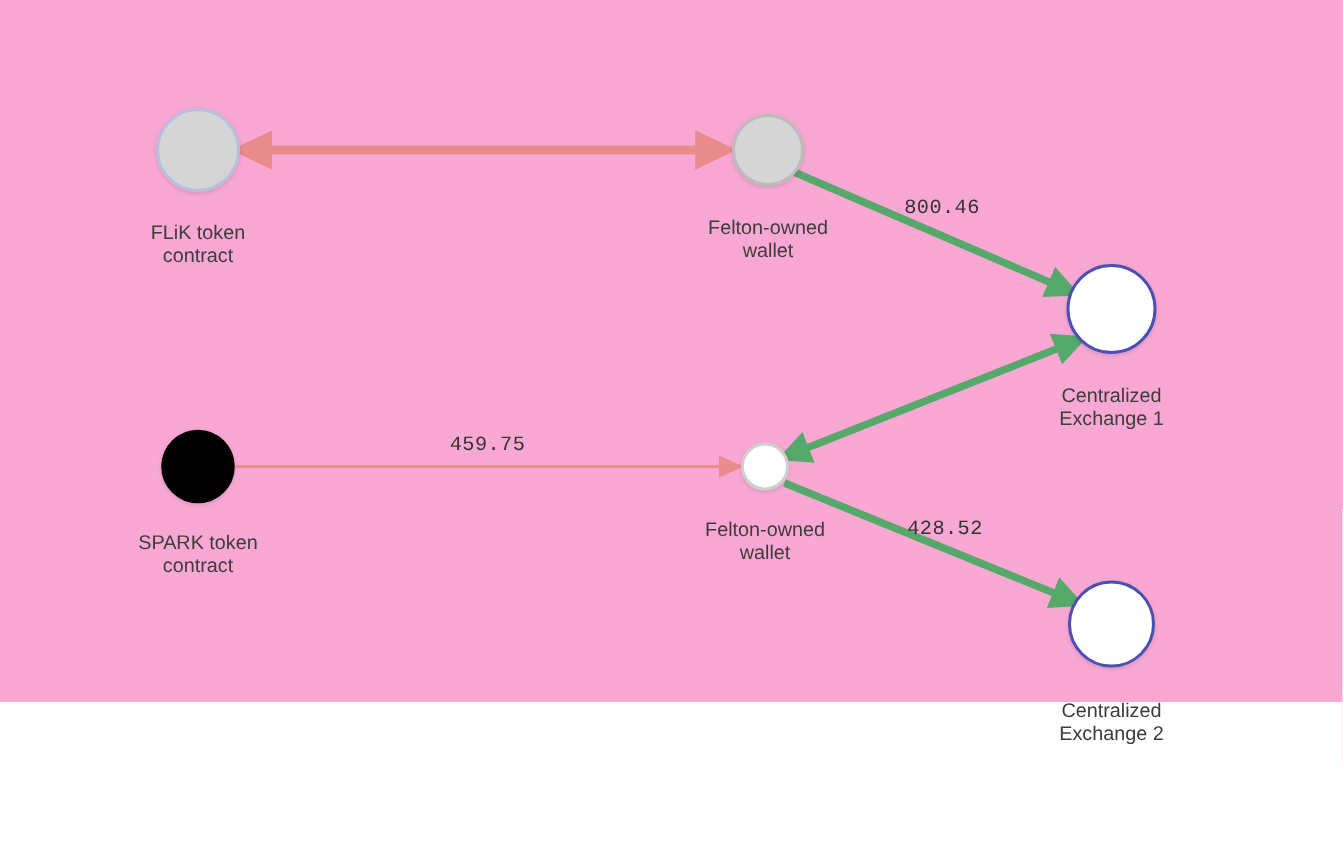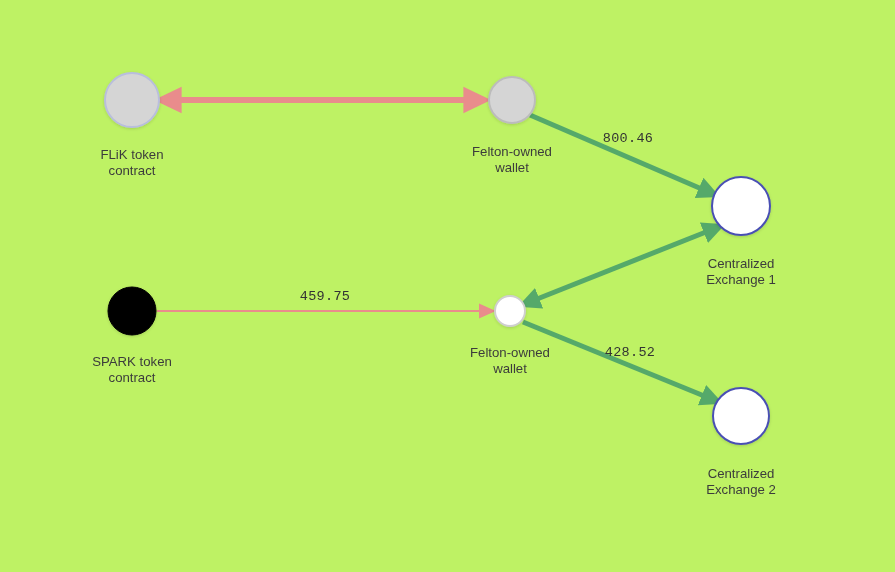--- a/index.html
+++ b/index.html
@@ -9,22 +9,22 @@
   }
   body {
     width: 895px;
     height: 572px;
     overflow: hidden;
     font-family: "Liberation Sans", sans-serif;
   }
   #graph-canvas {
     position: relative;
     width: 895px;
-    height: 572px;
-    background: #bef264;
+    height: 468px;
+    background: #f9a8d4;
   }
   #graph-svg {
     position: absolute;
     top: 0;
     left: 0;
     width: 895px;
     height: 572px;
     display: block;
   }
   .node-caption {

